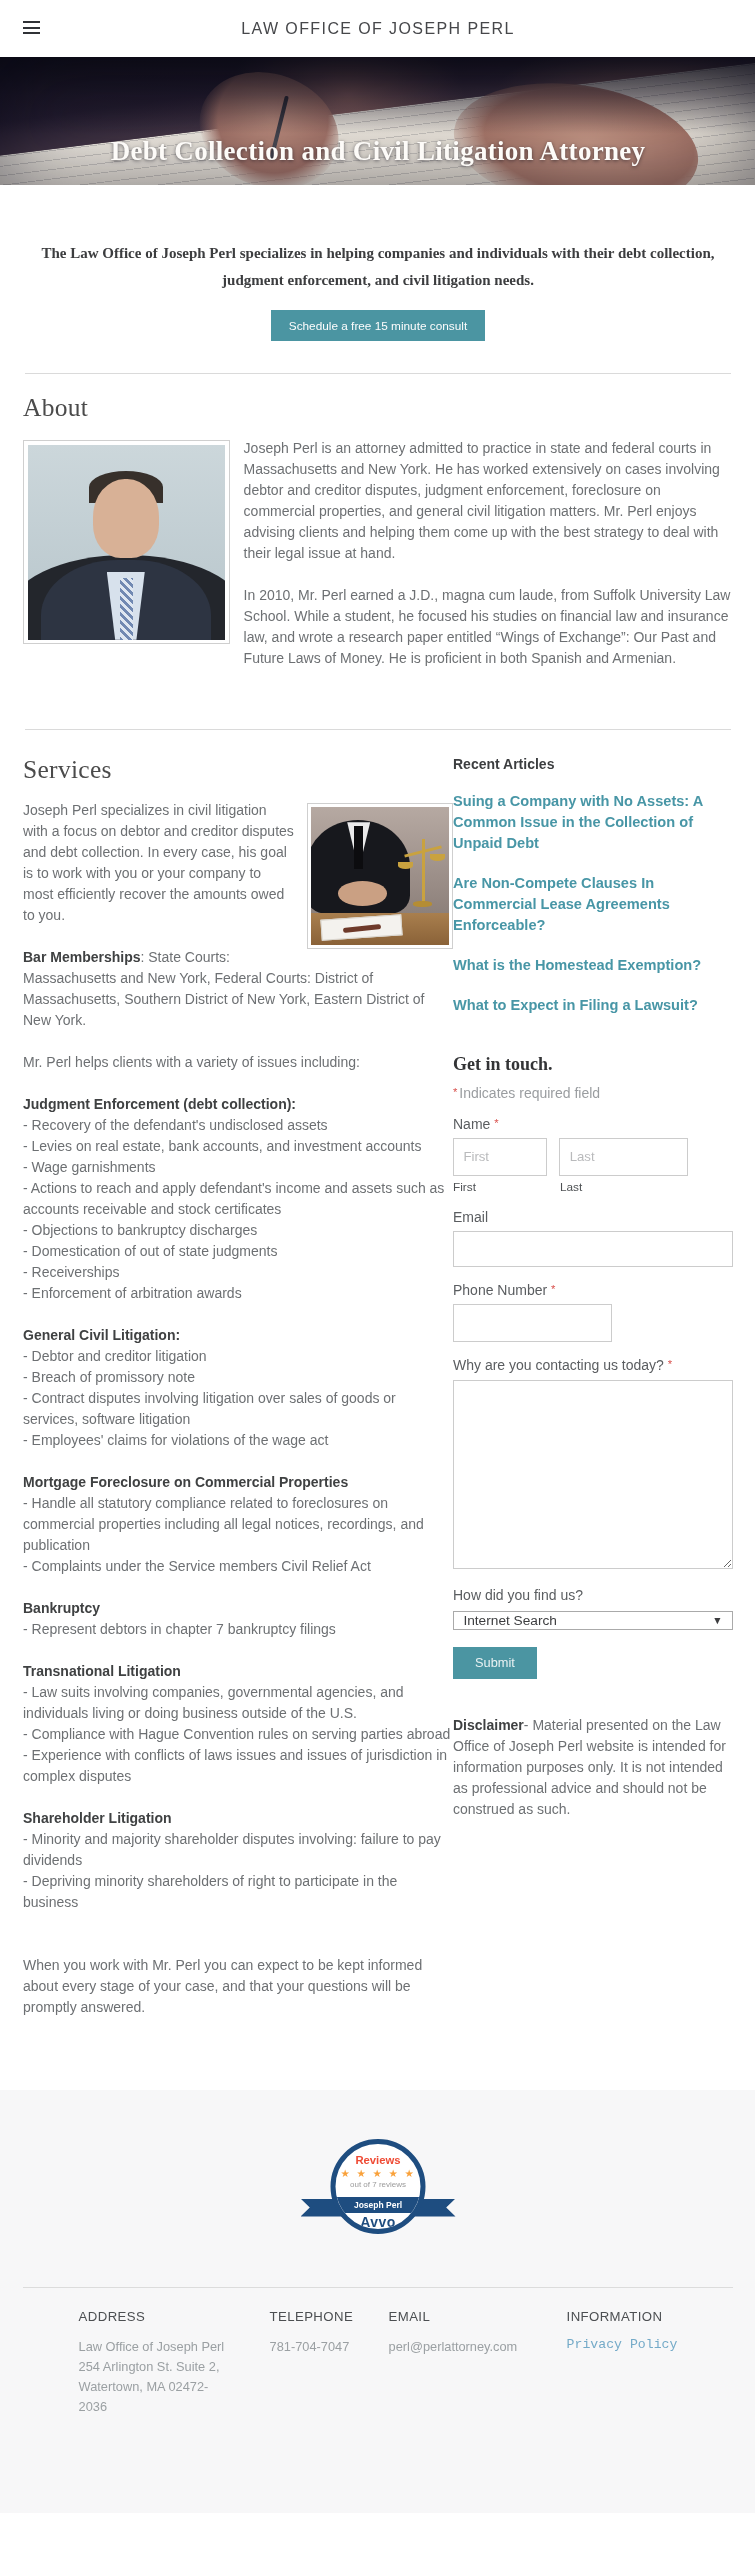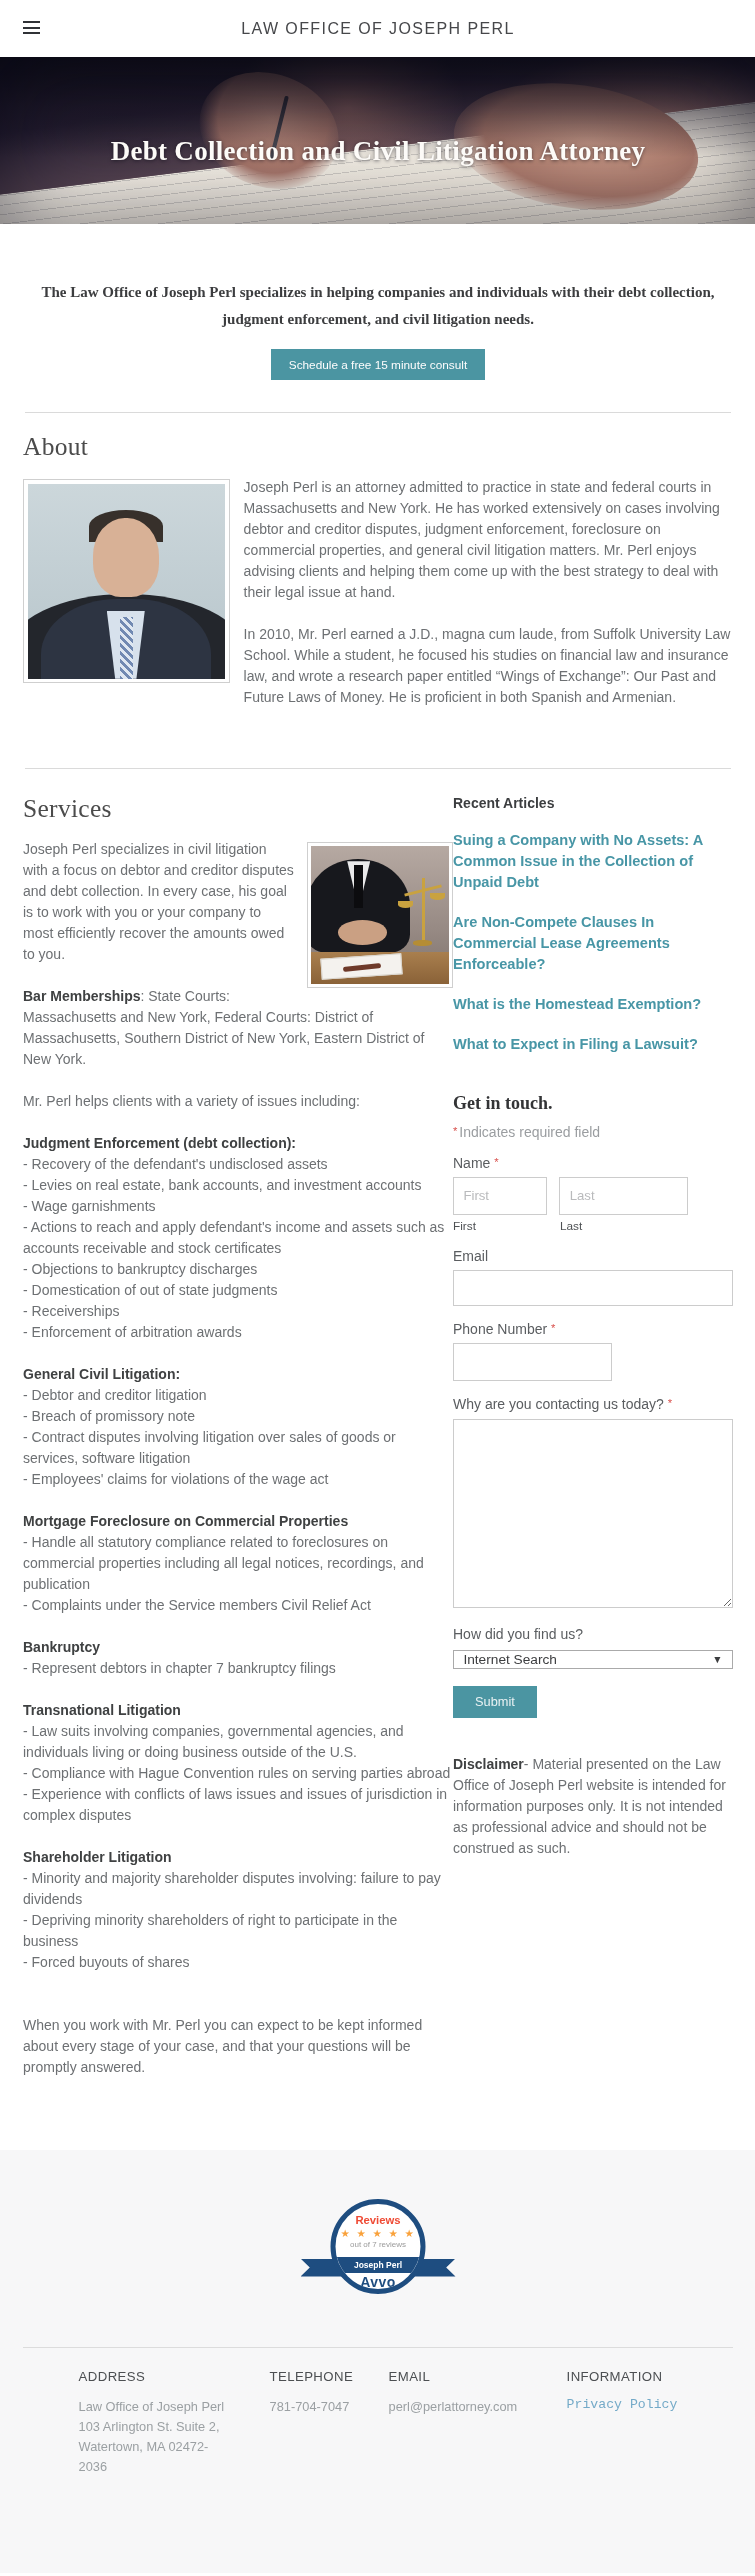--- a/index.html
+++ b/index.html
@@ -15,21 +15,21 @@
   .site-header { height:57px; background:#fff; position:relative; }
   .hamburger { position:absolute; left:23px; top:21px; width:17px; cursor:pointer; }
   .hamburger span { display:block; height:1.9px; background:#303236; margin-bottom:3.8px; }
   .site-title {
     text-align:center; line-height:57px; font-size:16px; letter-spacing:1.4px;
     color:#46474a; font-weight:400;
   }
 
   
   .hero {
-    position:relative; height:167px; overflow:hidden;
+    position:relative; height:128px; overflow:hidden;
     background:
       radial-gradient(ellipse 236px 123px at 85% 42%, rgba(187,134,118,.85), rgba(187,134,118,0) 65%),
       radial-gradient(ellipse 180px 132px at 46% 30%, rgba(170,120,110,.8), rgba(170,120,110,0) 65%),
       linear-gradient(172deg, #16141f 0%, #241d30 28%, #51404e 50%, #8d6f70 68%, #c4aba0 85%, #ded0c2 100%);
   }
   .hero::before {
     content:""; position:absolute; inset:0; z-index:2;
     background:linear-gradient(180deg, rgba(13,12,22,.85) 0%, rgba(22,18,32,.5) 30%, rgba(0,0,0,0) 60%);
   }
   .hero::after {
@@ -344,21 +344,20 @@
         </div>
 
         <div class="svc-group">
           <div class="svc-title">Shareholder Litigation</div>
           <div>
 
               <div class="svc-line">- Minority and majority shareholder disputes involving: failure to pay dividends</div>
 
               <div class="svc-line">- Depriving minority shareholders of right to participate in the business</div>
 
-              <div class="svc-line">- Forced buyouts of shares</div>
             </div>
         </div>
       </div>
 
     <p class="services-closing">When you work with Mr. Perl you can expect to be kept informed about every stage of your case, and that your questions will be promptly answered.</p>
   </div>
 
   <div class="col-right">
     <div class="articles-heading">Recent Articles</div>
     <div>
@@ -419,21 +418,21 @@
   </div>
 
   <hr class="footer-rule">
 
   <div class="footer-cols">
     <div class="fc fc-address">
       <div class="fc-heading">ADDRESS</div>
       <div class="fc-body">
 
       <div>Law Office of Joseph Perl</div>
-          <div>103 Arlington St. Suite 2,</div>
+          <div>254 Arlington St. Suite 2,</div>
           <div>Watertown, MA  02472-</div>
           <div>2036</div>
         </div>
     </div>
     <div class="fc fc-telephone">
       <div class="fc-heading">TELEPHONE</div>
       <div class="fc-body">781-704-7047</div>
     </div>
     <div class="fc fc-email">
       <div class="fc-heading">EMAIL</div>

